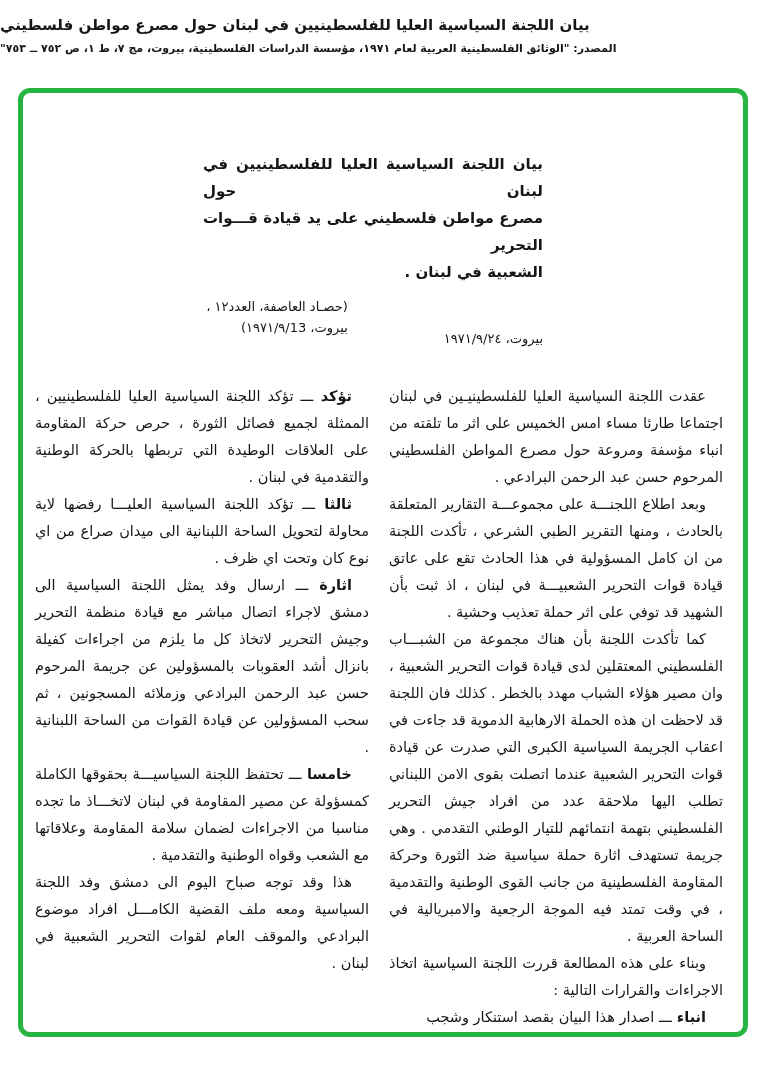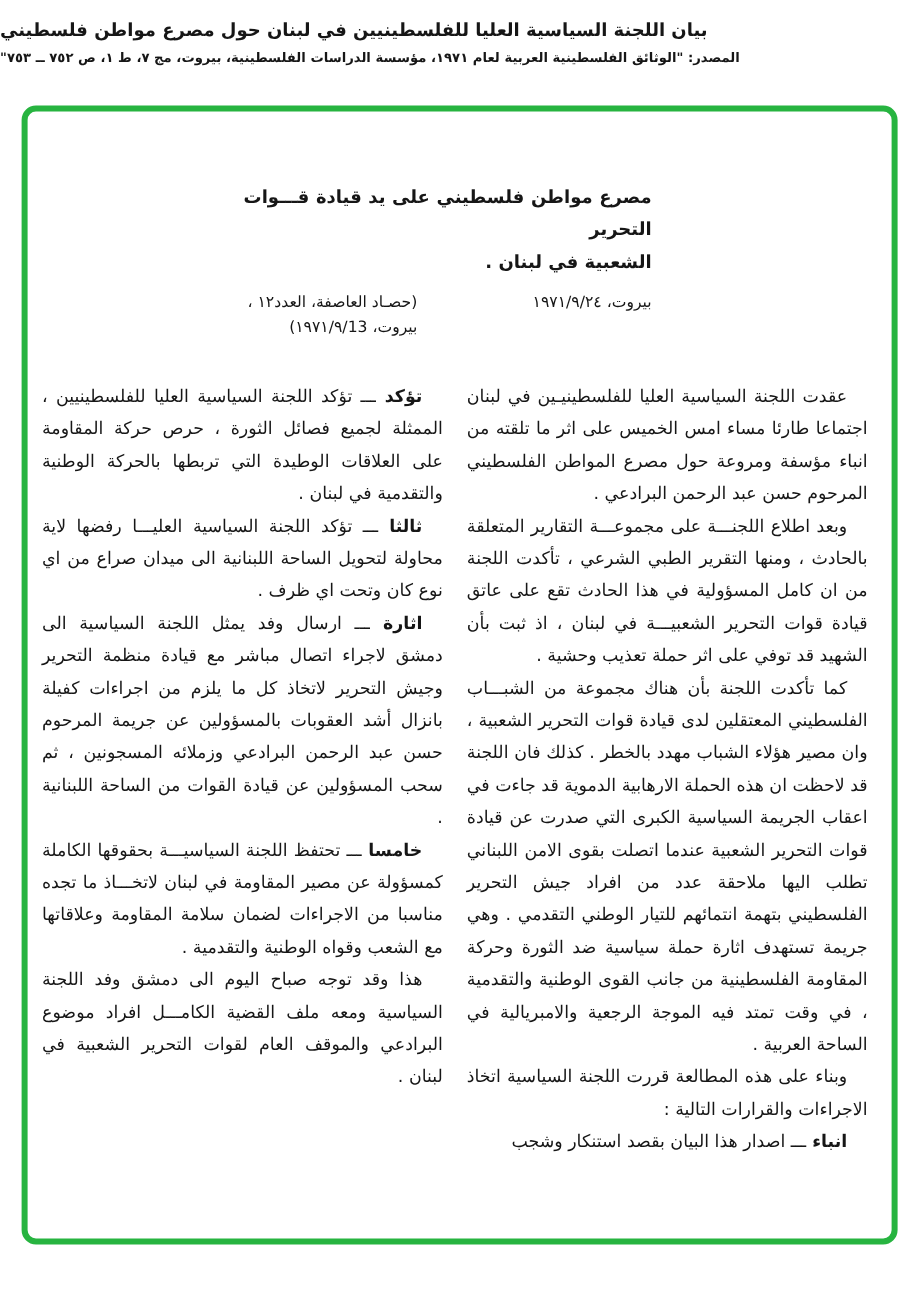--- a/index.html
+++ b/index.html
@@ -59,20 +59,21 @@
   }
   .date-row {
     display: flex;
     margin-top: 10px;
     font-size: 13px;
     line-height: 21px;
   }
   .dateline {
     margin-right: 180px;
     white-space: nowrap;
+    margin-top: 32px;
   }
   .citation {
     margin-right: 96px;
     text-align: right;
     white-space: nowrap;
   }
   .columns {
     display: flex;
     gap: 20px;
     margin-top: 34px;
@@ -92,20 +93,21 @@
 <body>
 
 <div class="top-header">
   <div class="header-title">بيان اللجنة السياسية العليا للفلسطينيين في لبنان حول مصرع مواطن فلسطيني</div>
   <div class="header-source">المصدر: "الوثائق الفلسطينية العربية لعام ١٩٧١، مؤسسة الدراسات الفلسطينية، بيروت، مج ٧، ط ١، ص ٧٥٢ ــ ٧٥٣"</div>
 </div>
 
 <div class="green-box">
 
   <div class="doc-title">
+    <div class="title-line">بيان اللجنة السياسية العليا للفلسطينيين في لبنان حول</div>
     <div class="title-line">مصرع مواطن فلسطيني على يد قيادة قـــوات التحرير</div>
     <div class="title-line last">الشعبية في لبنان .</div>
   </div>
 
   <div class="date-row">
     <div class="dateline">بيروت، ١٩٧١/٩/٢٤</div>
     <div class="citation">
       <div>(حصـاد العاصفة، العدد١٢ ،</div>
       <div>بيروت، ١٩٧١/٩/13)</div>
     </div>

